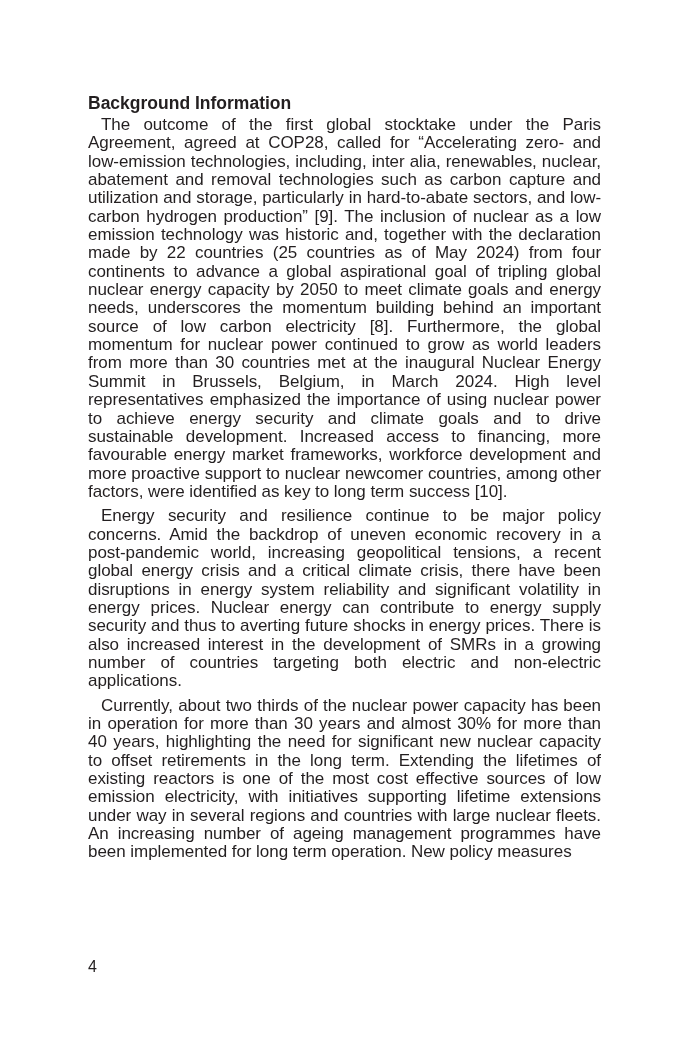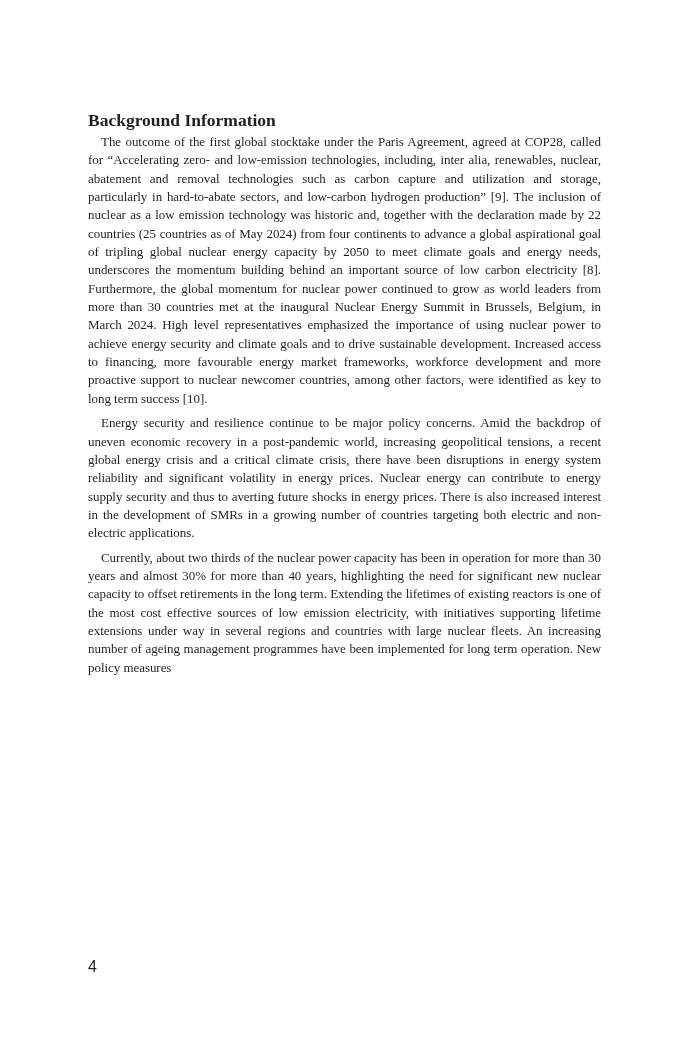--- a/index.html
+++ b/index.html
@@ -1,27 +1,27 @@
 <!DOCTYPE html>
 <html><head>
   <meta charset="utf-8">
   <style>
     html, body { margin: 0; padding: 0; background: #ffffff; }
     body { width: 700px; height: 1050px; position: relative; overflow: hidden; }
     .page {
-      position: absolute; left: 88px; top: 109px; width: 525px;
-      font-family: Liberation Serif, serif;
+      position: absolute; left: 88px; top: 92px; width: 525px;
+      font-family: Liberation Sans, sans-serif;
       color: #231f20;
     }
     .heading {
       font-weight: bold; font-size: 17.5px; line-height: 22px;
       margin: 0 0 2px 0; color: #231f20;
     }
     .para {
-      font-size: 13px; line-height: 18.35px;
+      font-size: 17px; line-height: 18.35px;
       text-align: justify; text-indent: 13px;
       margin: 0 12px 6px 0; letter-spacing: -0.05px;
       hyphens: none;
     }
     .page-number {
       position: absolute; left: 88px; top: 958px;
       font-family: "Liberation Sans", sans-serif;
       font-size: 16px; color: #231f20;
     }
   </style>

